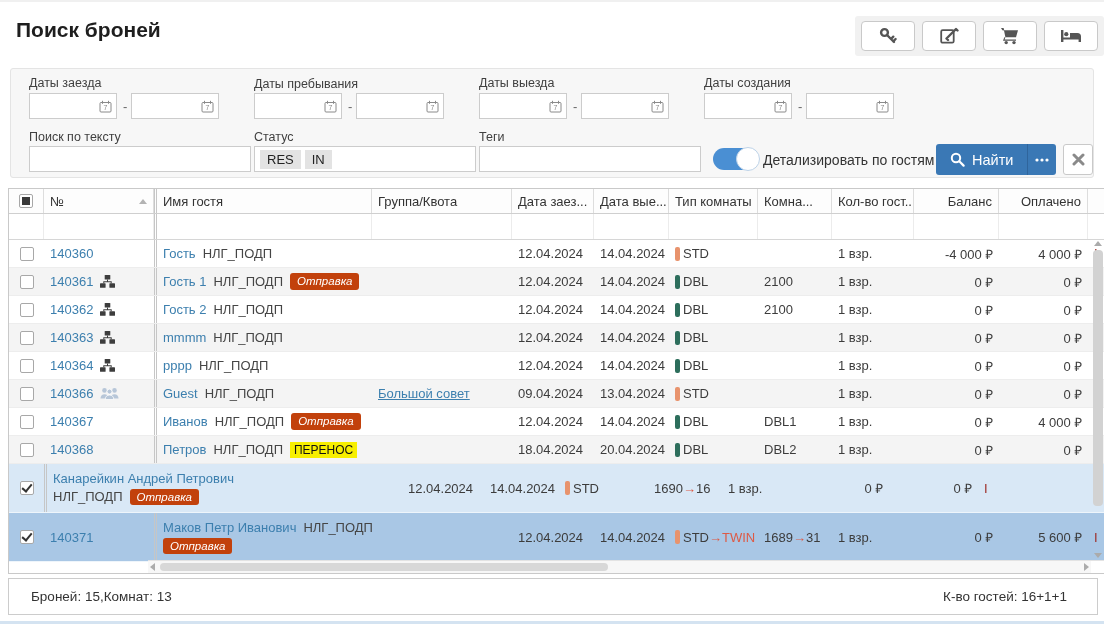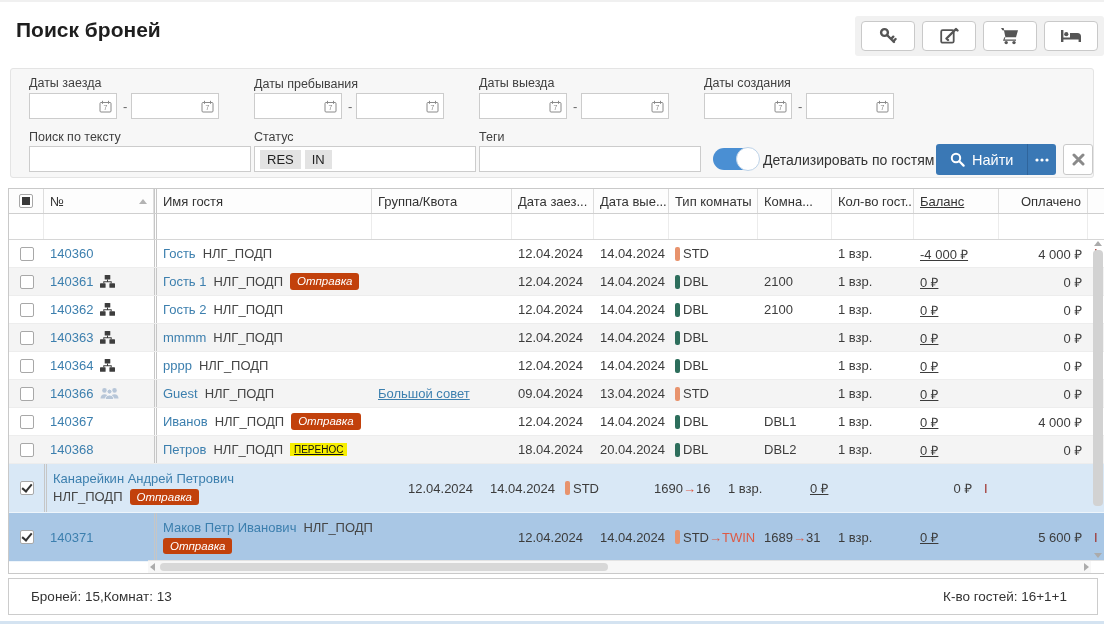--- a/index.html
+++ b/index.html
@@ -37,32 +37,32 @@
   .body { position:relative; }
   .row { display:flex; height:28px; border-bottom:1px solid #ededed; background:#fff; cursor:pointer; }
   .row.zebra { background:#f4f4f4; }
   .row.sel-light { background:#d9e8f6; border-bottom:1px solid #eef5fb; }
   .row.sel-dark  { background:#a9c7e5; border-bottom:1px solid #eef5fb; }
   .row.tall { height:49px; }
   .cell { display:flex; align-items:center; padding:0 6px; font-size:13px; color:#3c3c3c; overflow:hidden; white-space:nowrap; }
   .w-check{width:35px; justify-content:center;} .w-id{width:110px;} .w-name{width:218px;}
   .w-group{width:140px;} .w-arrival{width:82px;} .w-departure{width:75px;}
   .w-room_type{width:89px;} .w-room{width:74px;} .w-guests{width:82px;}
-  .w-balance{width:85px; justify-content:flex-start;text-decoration:underline;} .w-paid{width:89px; justify-content:flex-end;}
+  .w-balance{width:85px; justify-content:flex-end;} .w-paid{width:89px; justify-content:flex-end;}
   .w-extra{flex:1 1 auto; overflow:hidden;}
   .frozen { border-left:3px double #c6c6c6; }
   .sort-up { width:0; height:0; border-left:4px solid transparent; border-right:4px solid transparent; border-bottom:5px solid #b3b3b3; margin-left:auto; }
   .cb { width:14px; height:14px; border:1px solid #a8a8a8; border-radius:2px; background:#fff; display:flex; align-items:center; justify-content:center; }
   .cb.ind::after { content:""; width:8px; height:8px; background:#3a3a3a; }
   .cb.checked::after { content:""; width:4px; height:8px; border-right:2px solid #333; border-bottom:2px solid #333; transform:rotate(40deg); margin-top:-3px; }
   .link { color:#3c7fae; text-decoration:none; }
   .glink { color:#3c7fae; text-decoration:underline; }
   .org { color:#454545; margin-left:7px; }
   .badge { background:#c2410c; color:#fff; font-size:11.5px; padding:2px 7px; border-radius:3px; margin-left:7px; line-height:1.1;font-style:italic; }
-  .hl { background:#f7ef00; color:#111; font-size:10px; padding:1px 4px; margin-left:7px;text-decoration:underline; }
+  .hl { background:#f7ef00; color:#111; font-size:12px; padding:1px 4px; margin-left:7px; }
   .marker { display:inline-block; width:5px; height:14px; border-radius:2px; margin-right:3px; flex:0 0 auto; }
   .red { color:#dd5a45; }
   .clipped { color:#9e2b25; font-size:13px; }
   .name-lines { display:flex; flex-direction:column; justify-content:center; gap:3px; height:100%; }
   .name-line { display:flex; align-items:center; }
   
   .vsb { position:absolute; right:2px; top:52px; bottom:15px; width:10px; }
   .vsb .arr { position:absolute; left:1px; width:0; height:0; border-left:4px solid transparent; border-right:4px solid transparent; }
   .vsb .up { top:0; border-bottom:5px solid #ababab; }
   .vsb .dn { bottom:0; border-top:5px solid #ababab; }

